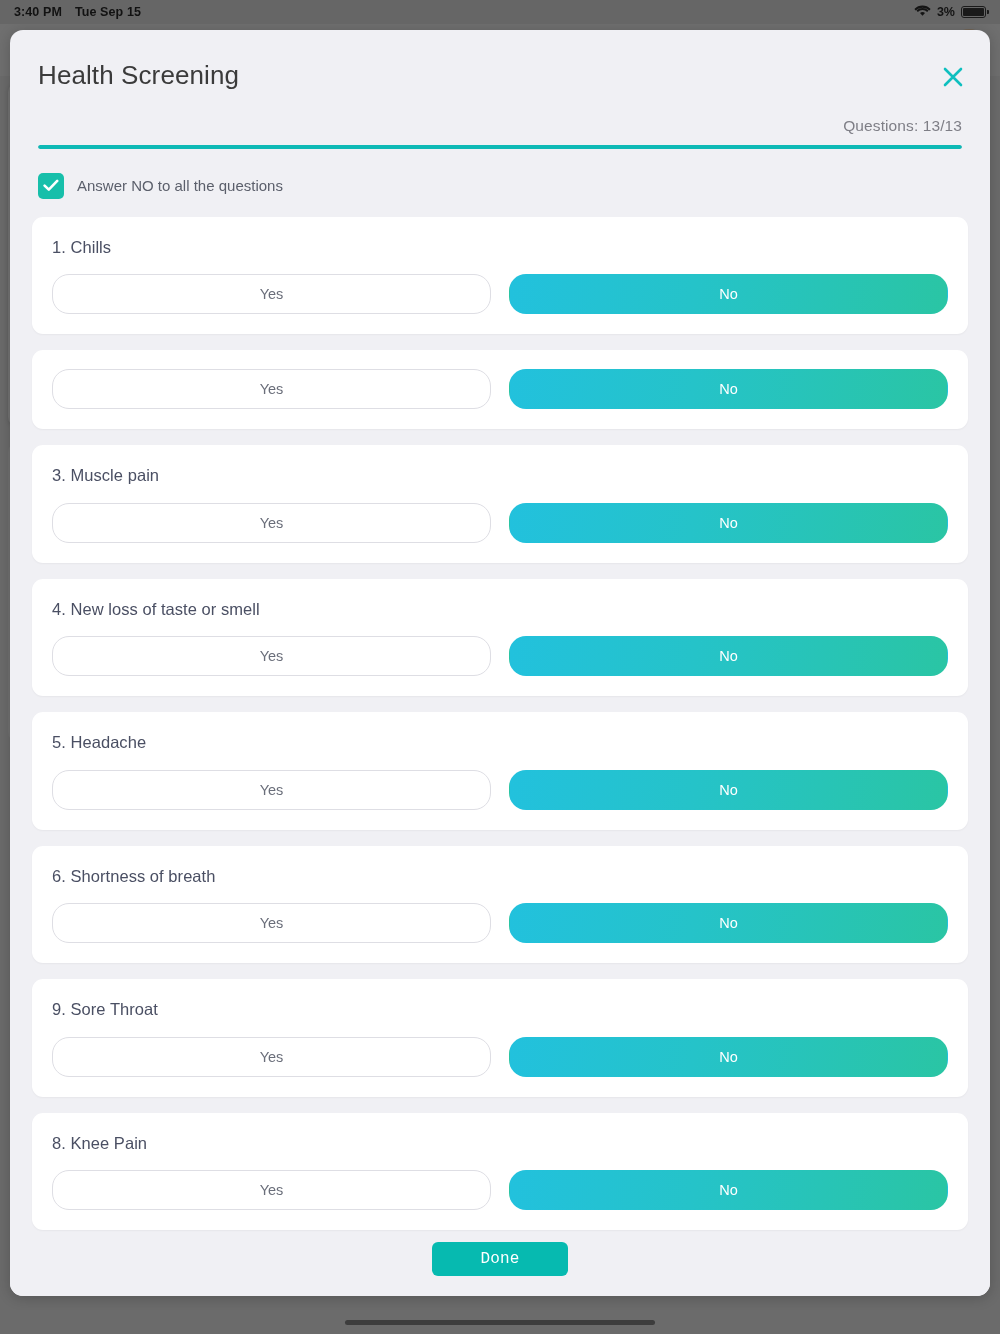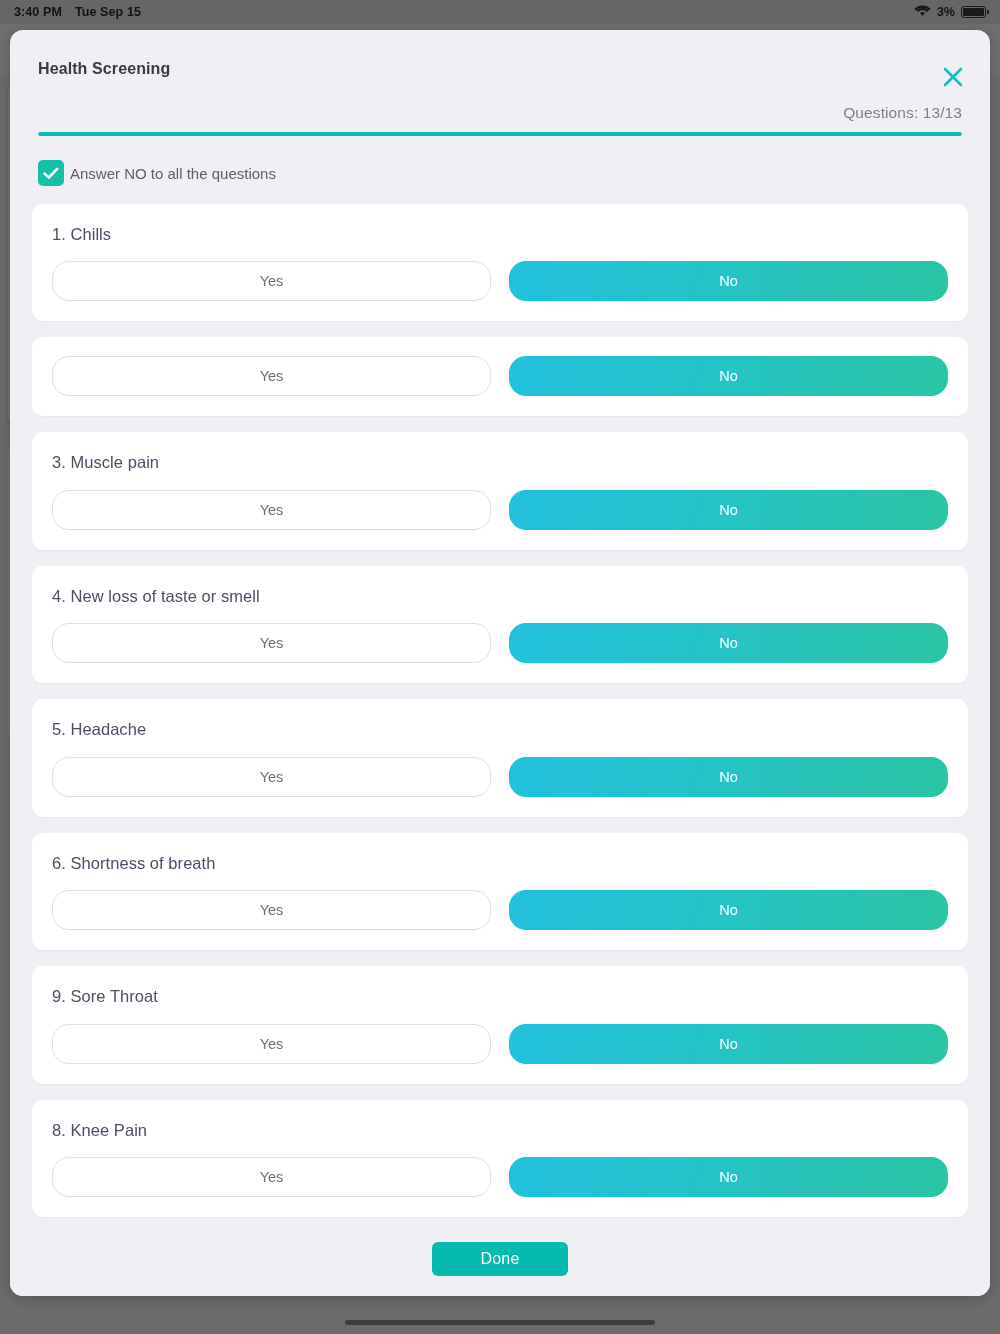--- a/index.html
+++ b/index.html
@@ -175,23 +175,23 @@
     flex-direction: column;
     box-shadow: 0 2px 14px rgba(0,0,0,0.2);
   }
 
   .modal-header {
     position: relative;
     padding: 30px 26px 0 28px;
     flex: 0 0 auto;
   }
   .modal-title {
-    font-size: 16px;
+    font-size: 26px;
     color: #3b3b3b;
-    font-weight: bold;
+    font-weight: normal;
     letter-spacing: 0.1px;
   }
   .close-btn {
     position: absolute;
     top: 32px;
     right: 22px;
     width: 30px;
     height: 30px;
     cursor: pointer;
     display: flex;
@@ -218,21 +218,21 @@
   .progress-fill {
     height: 100%;
     background: #0db9b5;
     border-radius: 3px;
   }
 
   
   .answer-all {
     display: flex;
     align-items: center;
-    gap: 6px;
+    gap: 13px;
     padding: 24px 0 18px 28px;
     flex: 0 0 auto;
     cursor: pointer;
   }
   .checkbox {
     width: 26px;
     height: 26px;
     border-radius: 5px;
     background: #17bfaa;
     display: flex;
@@ -303,21 +303,21 @@
     background: #f0f0f4;
   }
   .done-btn {
     width: 136px;
     height: 34px;
     background: #06bab0;
     color: #ffffff;
     border: none;
     border-radius: 6px;
     font-size: 16px;
-    font-family: Liberation Sans, sans-serif;
+    font-family: Liberation Mono, monospace;
     cursor: pointer;
     letter-spacing: 0.2px;
   }
 </style>
 </head>
 <body>
 
 <div class="statusbar">
   <div class="status-left">
     <span>3:40 PM</span>

